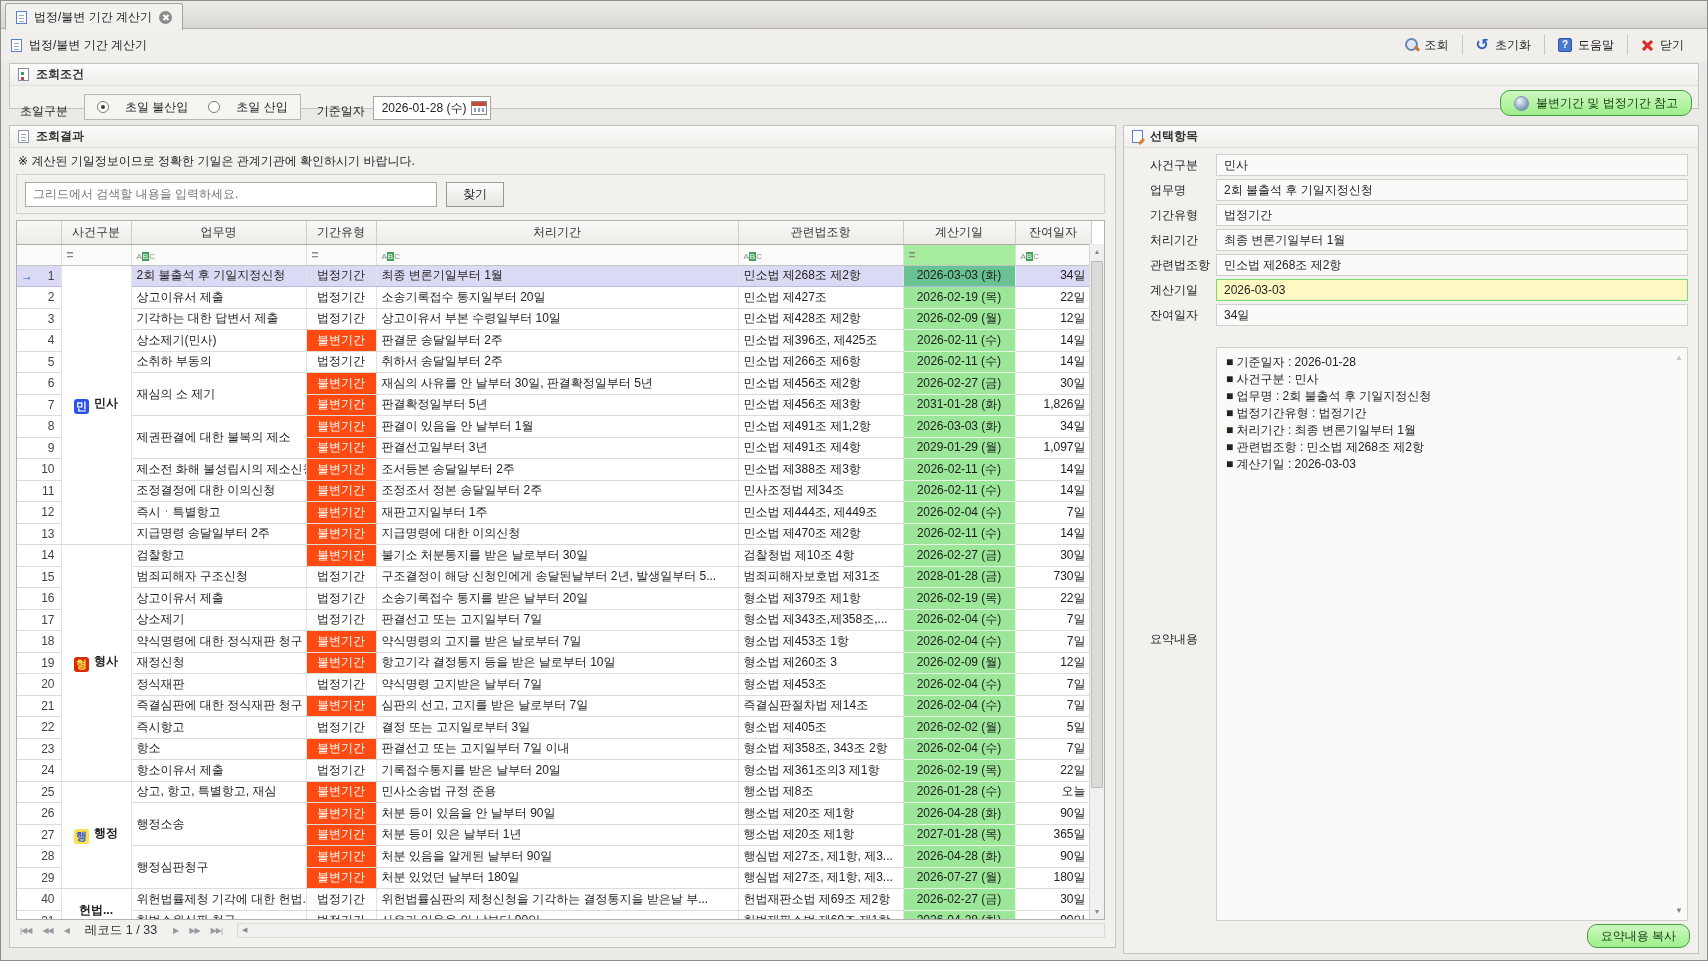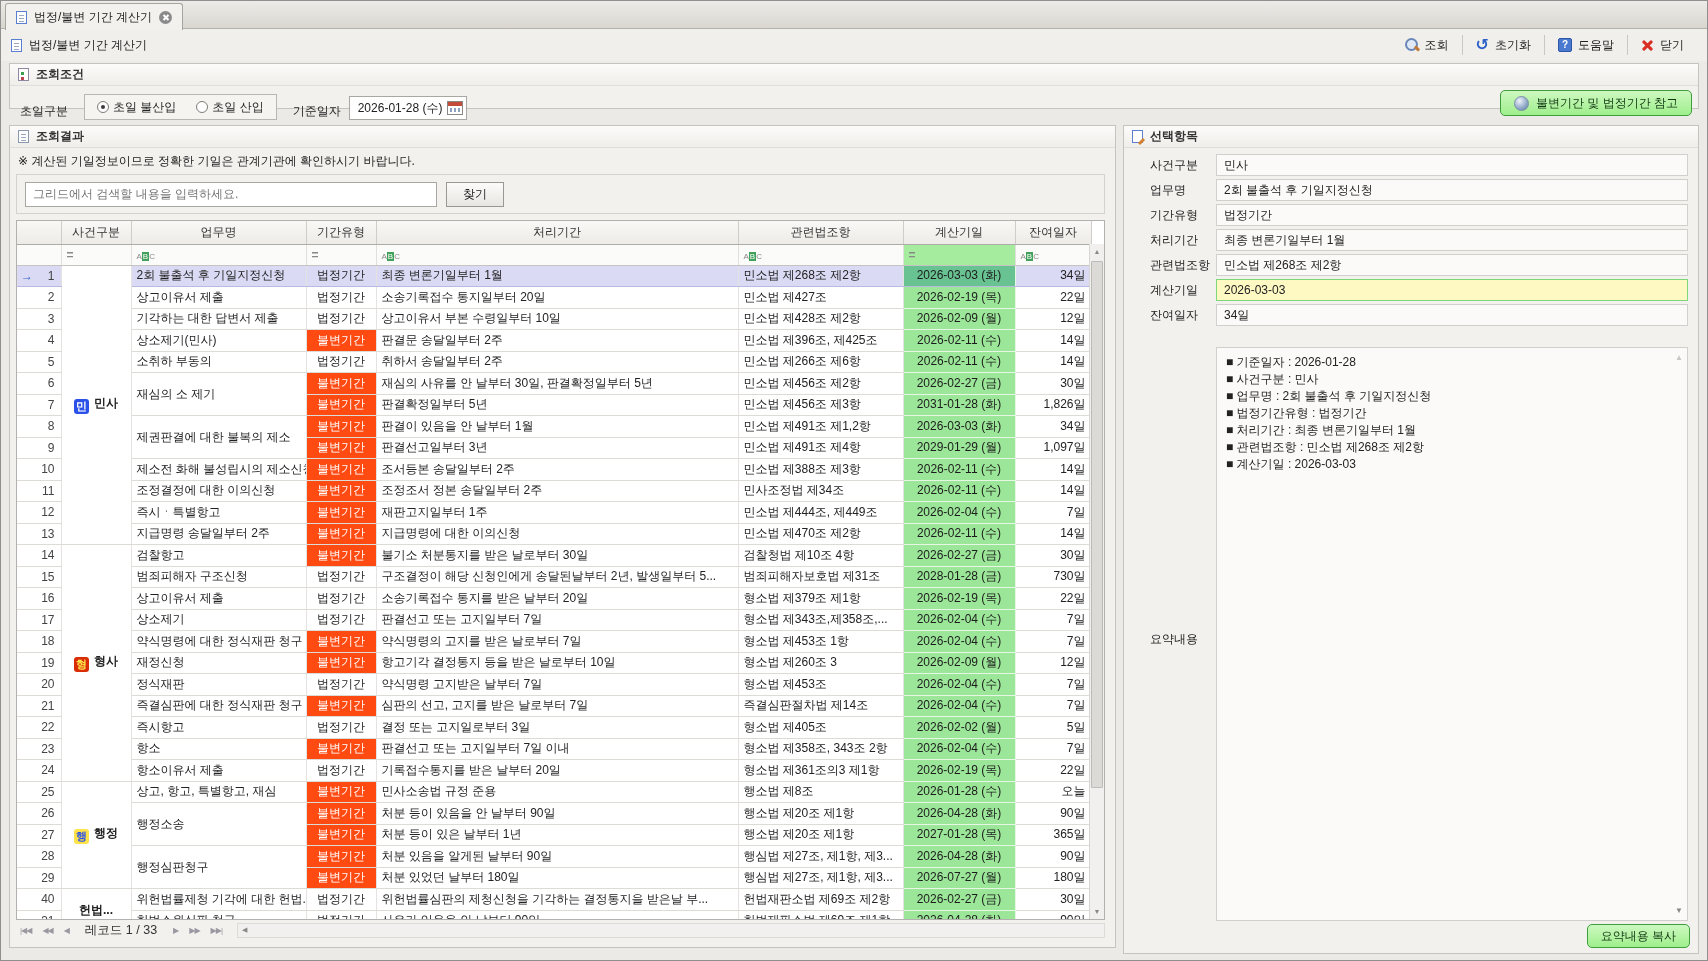--- a/index.html
+++ b/index.html
@@ -46,32 +46,32 @@
 .icon-cond{width:11px;height:13px;background:#fff;border:1px solid #9088a0;position:relative;flex:none;}
 .icon-cond::before{content:"";position:absolute;left:2px;top:3px;width:3px;height:3px;background:#3fa050;}
 .icon-cond::after{content:"";position:absolute;left:2px;top:8px;width:3px;height:3px;background:#c04050;}
 .icon-sel{width:11px;height:13px;background:#fff;border:1px solid #5b7fd0;position:relative;flex:none;}
 .icon-sel::after{content:"";position:absolute;right:-3px;bottom:-1px;width:7px;height:3px;background:#d08030;transform:rotate(-45deg);}
 
 
 .cond{left:8px;right:8px;top:62px;height:46px;}
 .cond-body{position:relative;height:34px;display:flex;align-items:flex-end;padding-left:10px;}
 .radio-box{display:flex;align-items:center;gap:20px;border:1px solid #b9b7b2;background:#f5f4f1;height:26px;padding:0 12px;margin-left:16px;}
-.radio-opt{display:flex;align-items:center;gap:4px;}
+.radio-opt{display:flex;align-items:center;gap:16px;}
 .radio{width:12px;height:12px;border:1px solid #7e7c78;border-radius:50%;background:#fff;position:relative;flex:none;}
 .radio.checked::after{content:"";position:absolute;inset:3px;background:#3c3c3c;border-radius:50%;}
 .base-date-label{margin-left:16px;}
 .date-field{display:flex;align-items:center;justify-content:space-between;border:1px solid #a9a7a2;background:#fff;
   height:24px;width:118px;padding:0 3px 0 8px;margin-left:8px;}
 .icon-calendar{width:16px;height:14px;border:1px solid #8a8884;background:#fff;position:relative;flex:none;}
 .icon-calendar::before{content:"";position:absolute;left:0;right:0;top:0;height:4px;background:#c44b3a;}
 .icon-calendar::after{content:"";position:absolute;left:2px;right:2px;top:6px;bottom:2px;
   background:repeating-linear-gradient(90deg,#8fa0c0 0 2px,transparent 2px 4px);}
 .btn-green{display:flex;align-items:center;gap:7px;background:linear-gradient(#cdf8c0,#9fef8c);
-  border:1px solid #3f9f3f;border-radius:5px;height:26px;padding:0 13px;color:#143a14;font:inherit;}
+  border:1px solid #3f9f3f;border-radius:10px;height:26px;padding:0 13px;color:#143a14;font:inherit;}
 .ref-btn{position:absolute;right:6px;top:4px;}
 .icon-globe{width:15px;height:15px;border-radius:50%;border:1px solid #7a8ea8;
   background:radial-gradient(circle at 35% 30%,#eef3fa,#8fa8c8 60%,#5c7898);flex:none;}
 
 
 .main-left{left:8px;top:124px;width:1107px;bottom:12px;}
 .notice{position:absolute;top:27px;left:8px;color:#222;}
 .search-area{position:absolute;top:48px;left:6px;right:10px;height:40px;border:1px solid #d4d2ce;
   background:#f2f1ee;display:flex;align-items:center;padding:0 8px;gap:9px;}
 .search-input{width:412px;height:25px;border:1px solid #a9a7a2;padding:0 7px;font:inherit;color:#333;background:#fff;}

